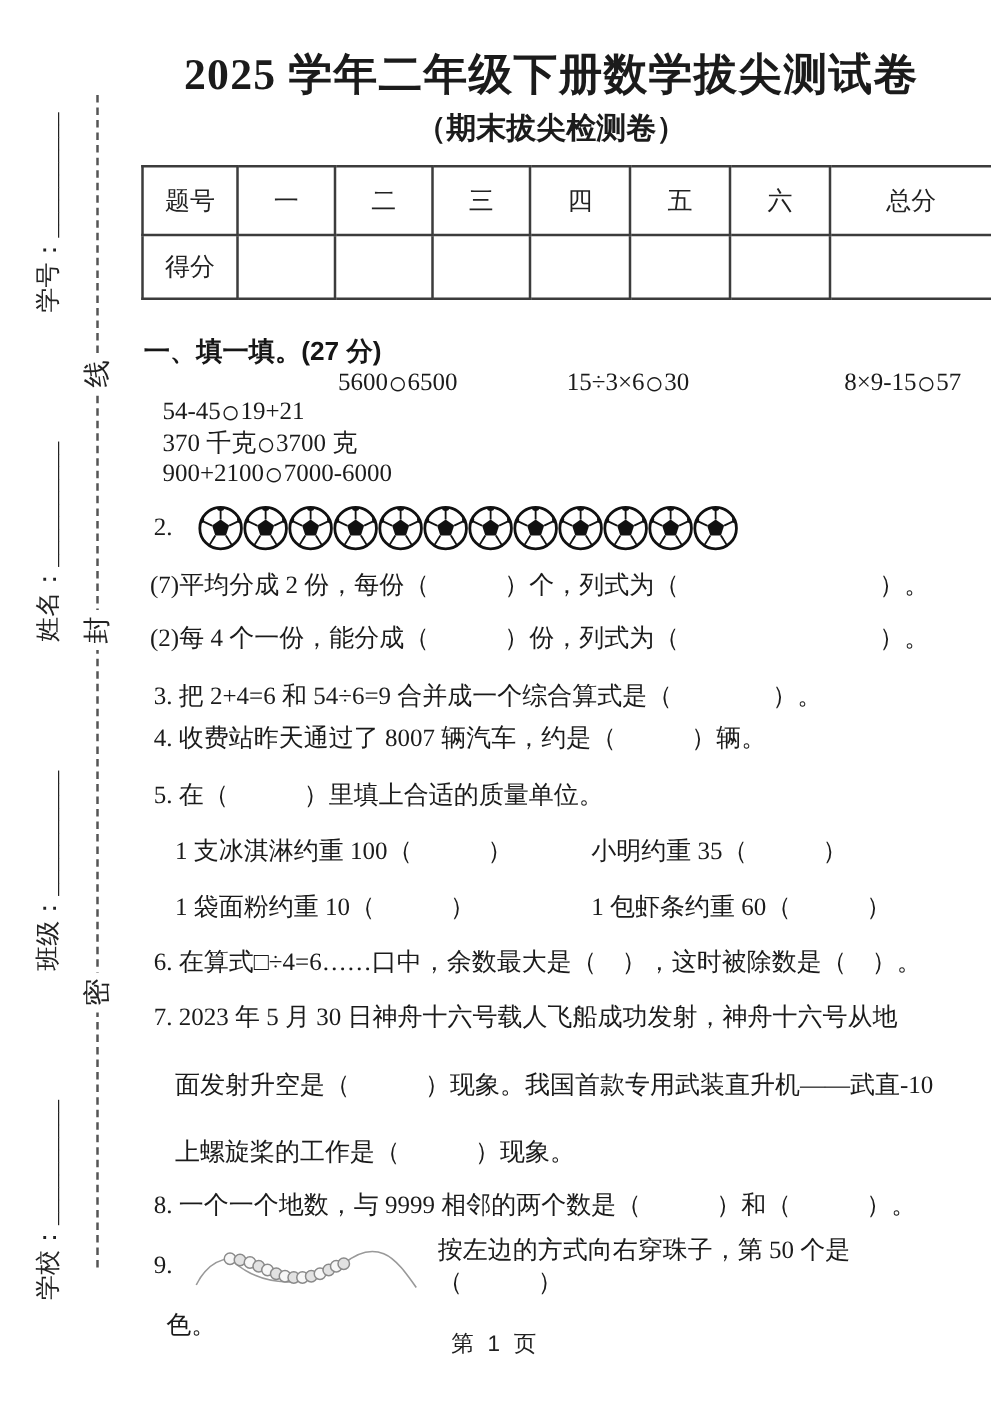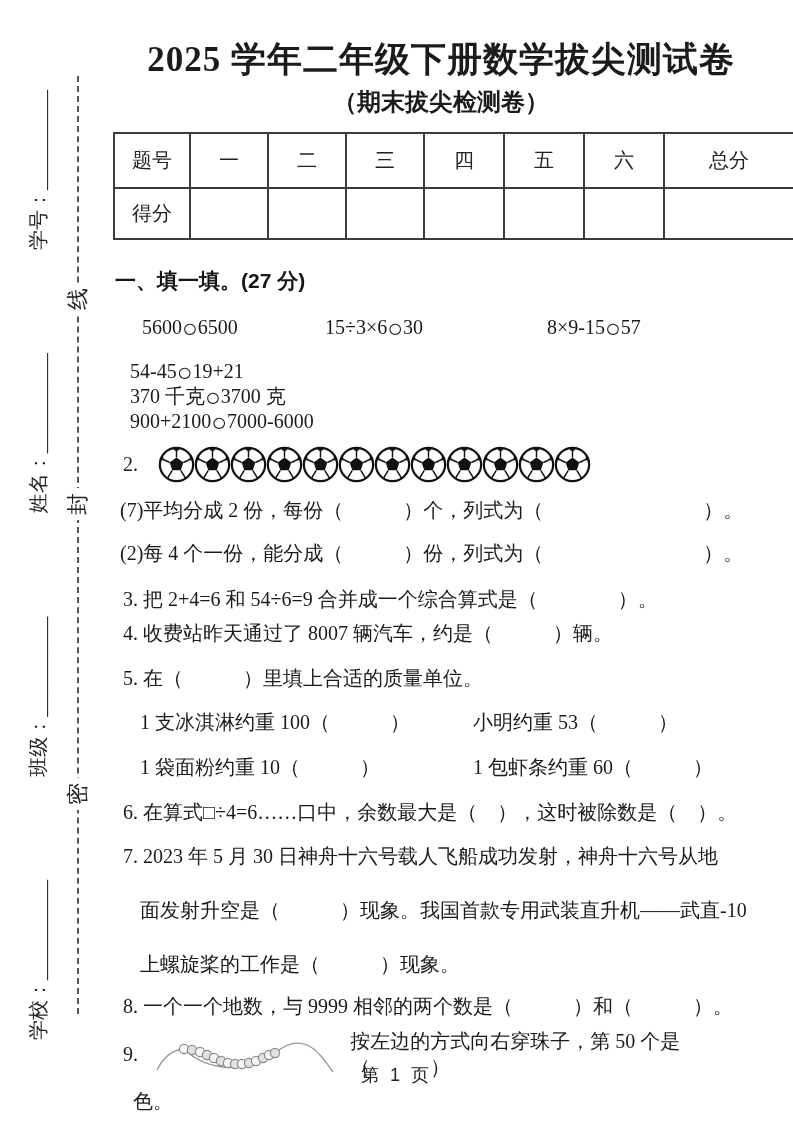--- a/index.html
+++ b/index.html
@@ -49,21 +49,21 @@
     margin:27px 0 0 2px; font-size:21px; font-weight:bold;
     font-family:"Liberation Sans","DejaVu Sans",sans-serif; color:#161616;
   }
 
   .q { font-size:20px; line-height:1.3; color:#1b1b1b; }
   .m-std { margin-top:17px; }
   .pl10 { padding-left:10px; }
   .pl27 { padding-left:27px; }
   .pl7  { padding-left:7px; }
 
-  .expr-row { display:flex; margin-top:21px; font-size:20px; }
+  .expr-row { display:flex; font-size:20px;justify-content:flex-end; }
   .expr-row.r1 { padding-left:29px; }
   .expr-row.r2 { padding-left:17px;flex-direction:column; }
   .expr-row.r1 .e0 { width:183px; } .expr-row.r1 .e1 { width:222px; }
   .expr-row.r2 .e0 { width:178px; } .expr-row.r2 .e1 { width:225px; }
   .circ { display:inline-block; font-size:26px; line-height:0; vertical-align:-3px; }
 
   .balls-row { display:flex; align-items:center; margin-top:13px; }
   .balls-row .qnum { width:35px; padding-left:10px; font-size:20px; }
   .balls { display:flex; }
   .ball { width:37px; height:37px; margin-right:-1px; flex:0 0 auto; }
@@ -434,21 +434,21 @@
 </span>
     </div>
     <div class="q pl7" style="margin-top:14px">(7)平均分成 2 份，每份（　　　）个，列式为（　　　　　　　　）。</div>
     <div class="q pl7" style="margin-top:17px">(2)每 4 个一份，能分成（　　　）份，列式为（　　　　　　　　）。</div>
 
     <div class="q pl10" style="margin-top:20px">3. 把 2+4=6 和 54÷6=9 合并成一个综合算式是（　　　　）。</div>
     <div class="q pl10" style="margin-top:8px">4. 收费站昨天通过了 8007 辆汽车，约是（　　　）辆。</div>
     <div class="q pl10" style="margin-top:19px">5. 在（　　　）里填上合适的质量单位。</div>
     <div class="two-col pl27">
       <span class="c0">1 支冰淇淋约重 100（　　　）</span>
-      <span class="c1">小明约重 53（　　　）</span>
+      <span class="c1">小明约重 35（　　　）</span>
     </div>
     <div class="two-col pl27">
       <span class="c0">1 袋面粉约重 10（　　　）</span>
       <span class="c1">1 包虾条约重 60（　　　）</span>
     </div>
 
     <div class="q pl10" style="margin-top:18px">6. 在算式□÷4=6……口中，余数最大是（　），这时被除数是（　）。</div>
 
     <div class="q7block">
       <div class="q pl10" style="margin-top:18px">7. 2023 年 5 月 30 日神舟十六号载人飞船成功发射，神舟十六号从地</div>

